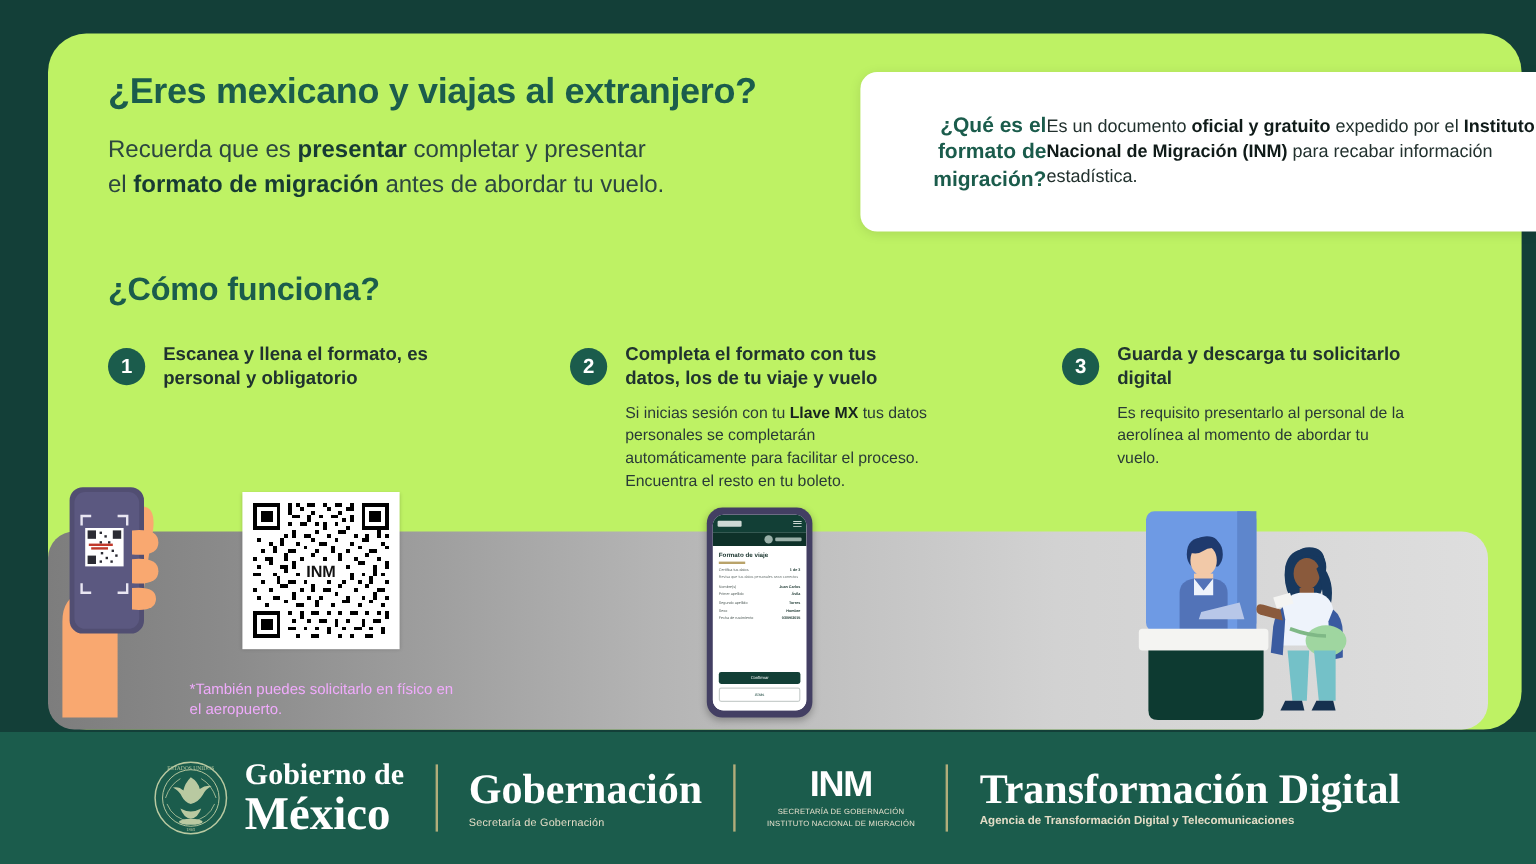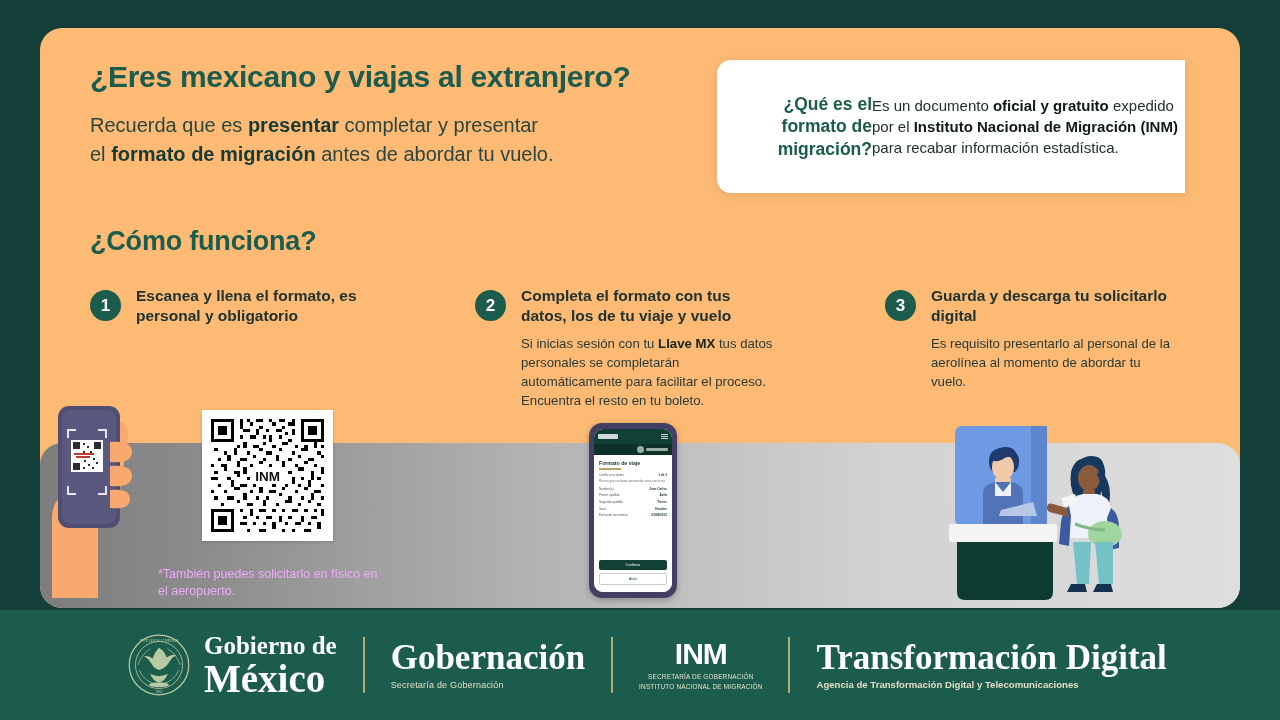--- a/index.html
+++ b/index.html
@@ -8,35 +8,35 @@
     width:1280px;height:720px;overflow:hidden;
     background:#133f38;
     font-family:"Liberation Sans",sans-serif;
     -webkit-font-smoothing:antialiased;
   }
   .stage{position:relative;width:1280px;height:720px;}
 
   
   .card{
     position:absolute;left:40px;top:28px;width:1200px;height:580px;
-    background:#fdba74;border-radius:22px;overflow:hidden;
+    background:#bef264;border-radius:32px;overflow:hidden;padding-left:28px;
   }
 
   
   .headline{position:absolute;left:50px;top:32px;width:660px;}
   .h1{
     font-size:30px;font-weight:bold;color:#1b5c4c;letter-spacing:-.3px;
     line-height:1.1;margin:0 0 18px 0;
   }
   .sub{font-size:20px;color:#2c4640;line-height:1.45;margin:0;}
   .sub b{color:#173b33;font-weight:bold;}
 
   
   .infobox{
-    position:absolute;left:717px;top:60px;width:468px;height:133px;
+    position:absolute;left:717px;top:60px;width:563px;height:133px;
     background:#ffffff;border-radius:14px 0 0 14px;
     box-shadow:0 2px 10px rgba(0,0,0,.10);
     display:flex;align-items:center;padding:0 0 0 27px;box-sizing:border-box;
   }
   .infobox .q{
     font-size:17.5px;font-weight:bold;color:#1b5c4c;line-height:1.28;
     width:128px;text-align:right;flex:none;
   }
   .infobox .a{
     font-size:15px;color:#22312e;line-height:1.4;

